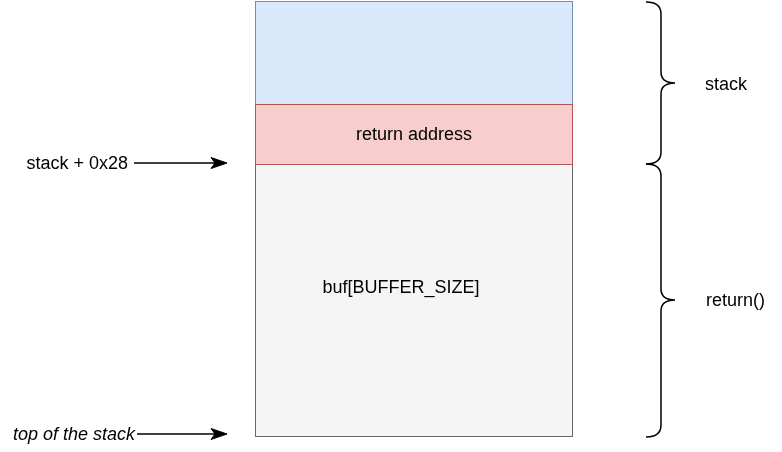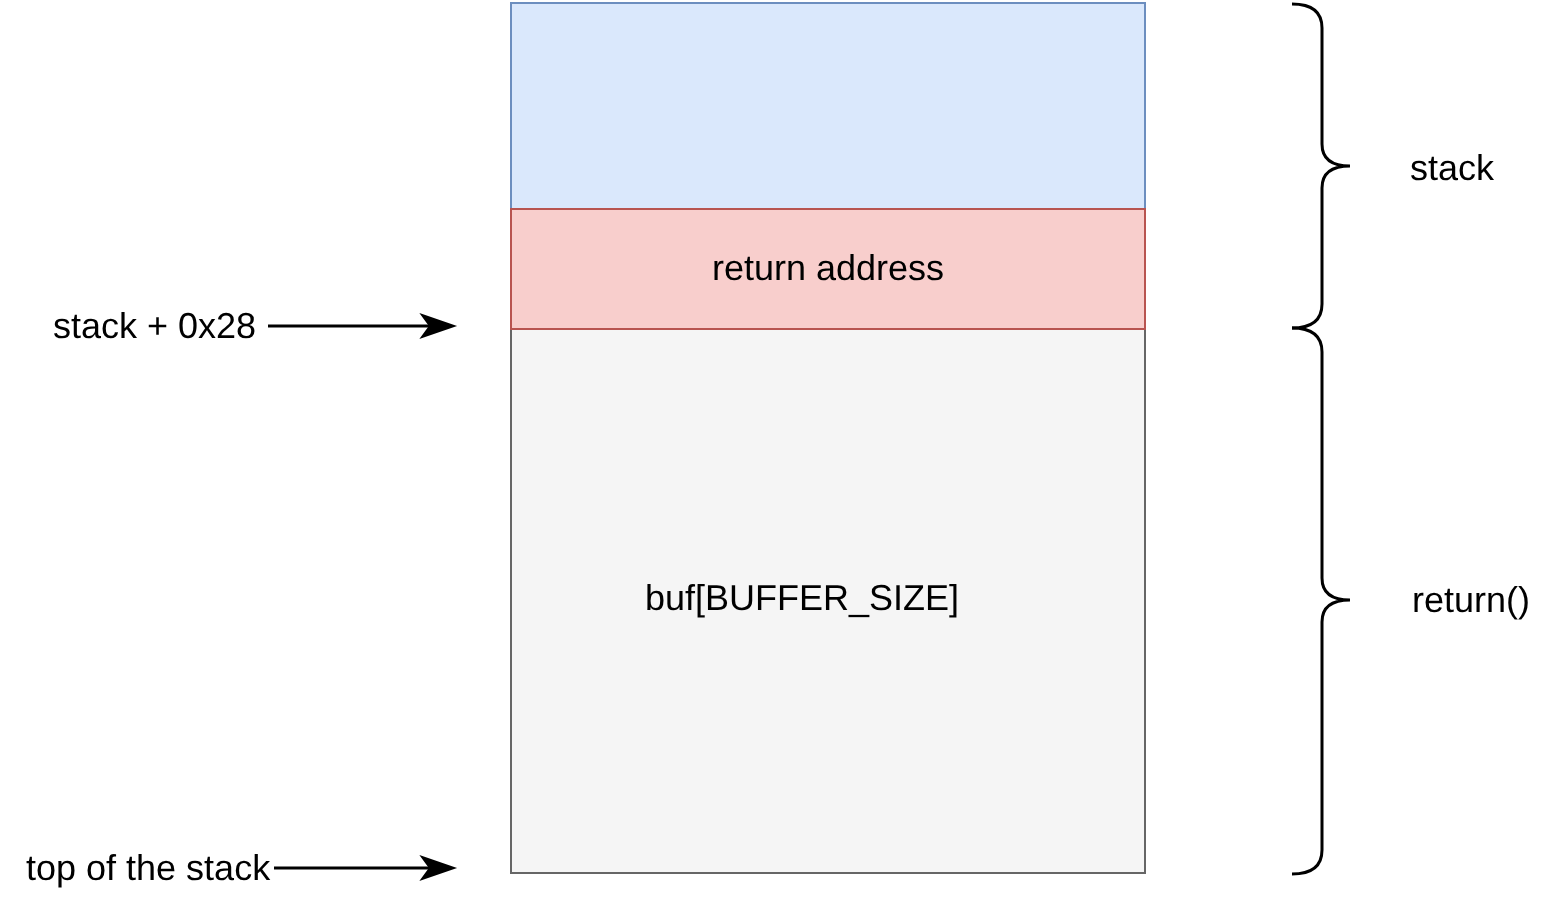--- a/index.html
+++ b/index.html
@@ -43,21 +43,21 @@
   .section-buffer {
     top: 164px;
     height: 273px;
     background: #f5f5f5;
     border: 1.5px solid #666666;
     z-index: 2;
   }
   .buf-label {
     position: absolute;
     left: 255px;
-    top: 289px;
+    top: 277px;
     width: 292px;
     height: 20px;
     line-height: 20px;
     text-align: center;
     z-index: 4;
   }
   .pointer-label {
     position: absolute;
     height: 20px;
     line-height: 20px;
@@ -66,20 +66,21 @@
   .stack-offset-label {
     left: 0px;
     top: 153px;
     width: 128px;
     text-align: right;
   }
   .stack-top-label {
     left: 13px;
     top: 424px;
     text-align: left;
+    font-style: italic;
   }
   .brace-label {
     position: absolute;
     height: 20px;
     line-height: 20px;
     white-space: nowrap;
   }
   .test-label {
     left: 705px;
     top: 74px;

